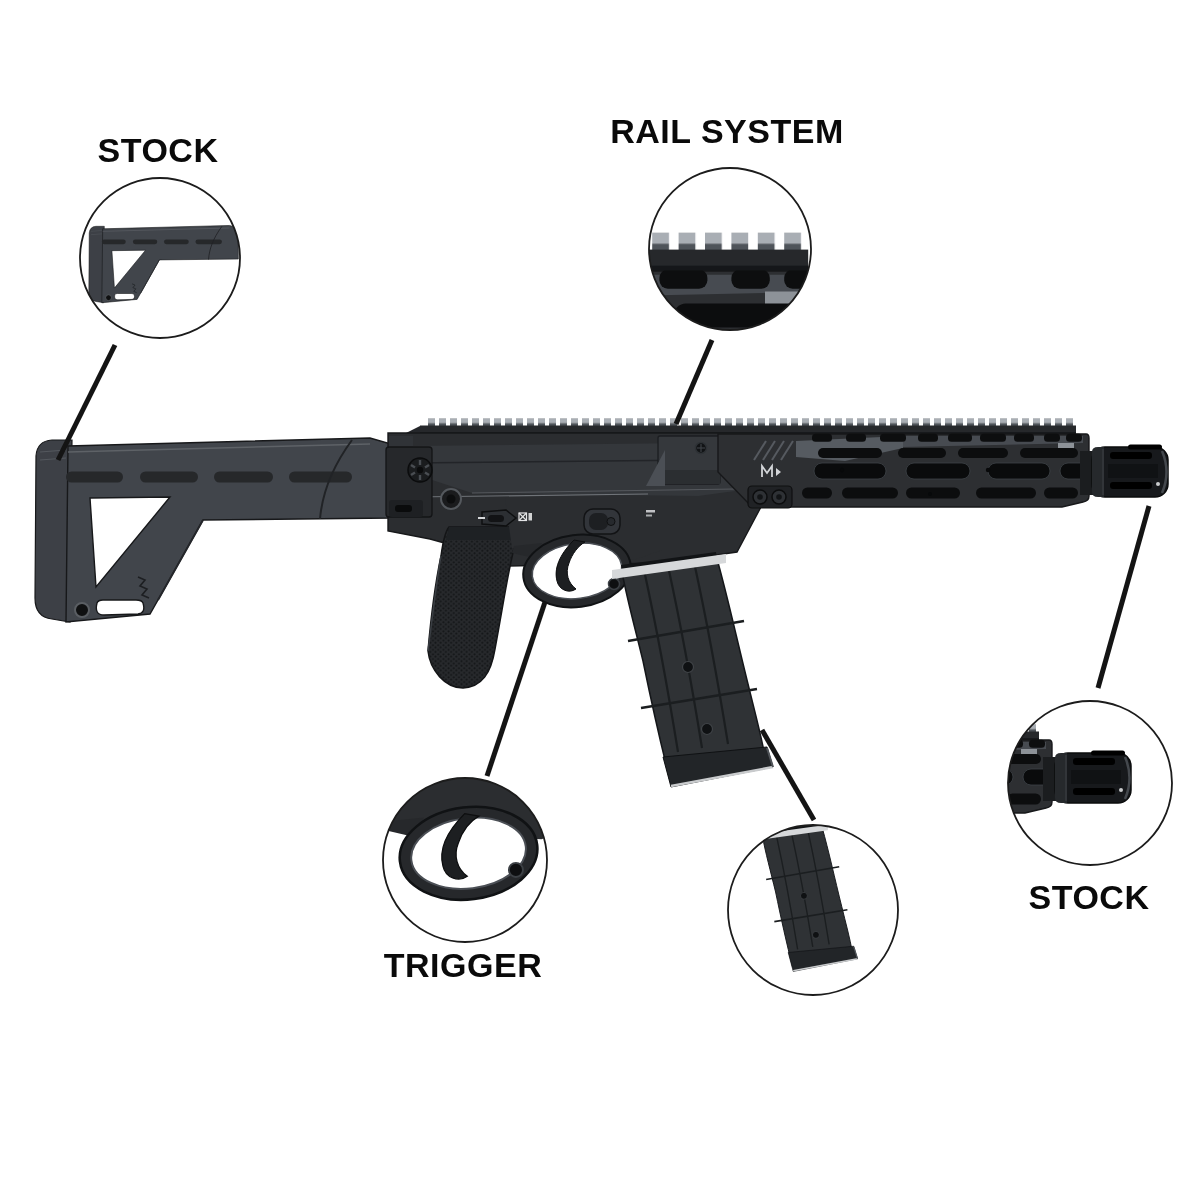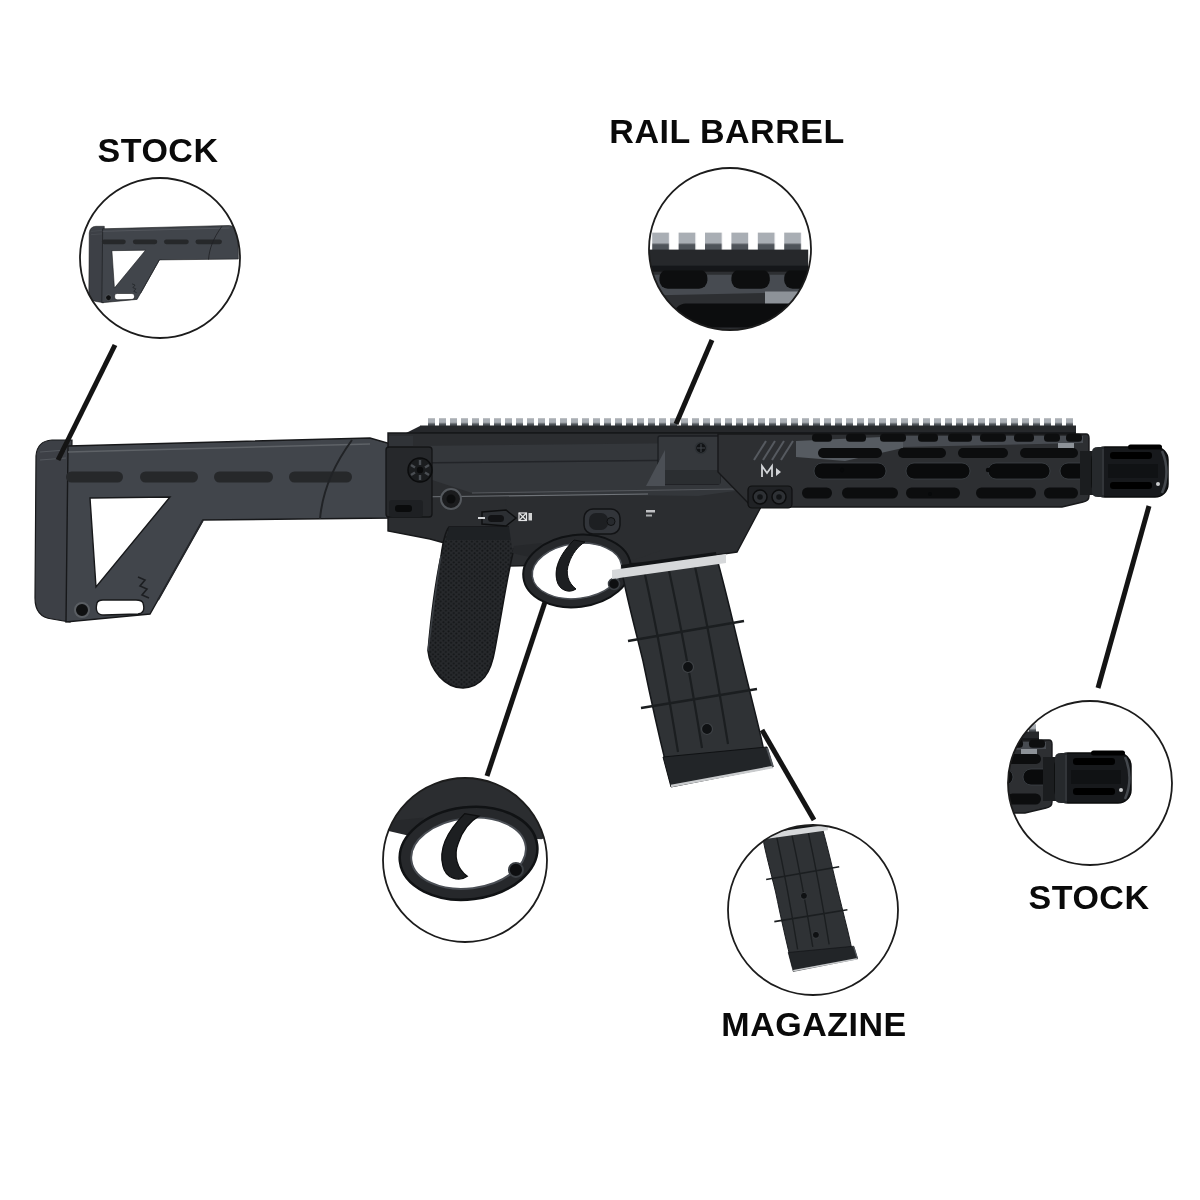--- a/index.html
+++ b/index.html
@@ -267,17 +267,17 @@
         <use href="#p-rail"></use>
             <use href="#p-handguard"></use>
             <use href="#p-muzzle"></use>
       </g>
     </g>
     <circle cx="1090" cy="783" r="82" fill="none" stroke="#1c1c1c" stroke-width="1.8"></circle>
   </g>
 </svg>
 
 <div class="label" style="left:158px;top:131px;">STOCK</div>
-<div class="label" style="left:727px;top:112px;">RAIL BARREL</div>
-<div class="label" style="left:814px;top:1005px;">MAGAZINE</div>
+<div class="label" style="left:727px;top:112px;">RAIL SYSTEM</div>
+<div class="label" style="left:463px;top:946px;">TRIGGER</div>
 <div class="label" style="left:1089px;top:878px;">STOCK</div>
 
 </div>
 
 </body></html>

